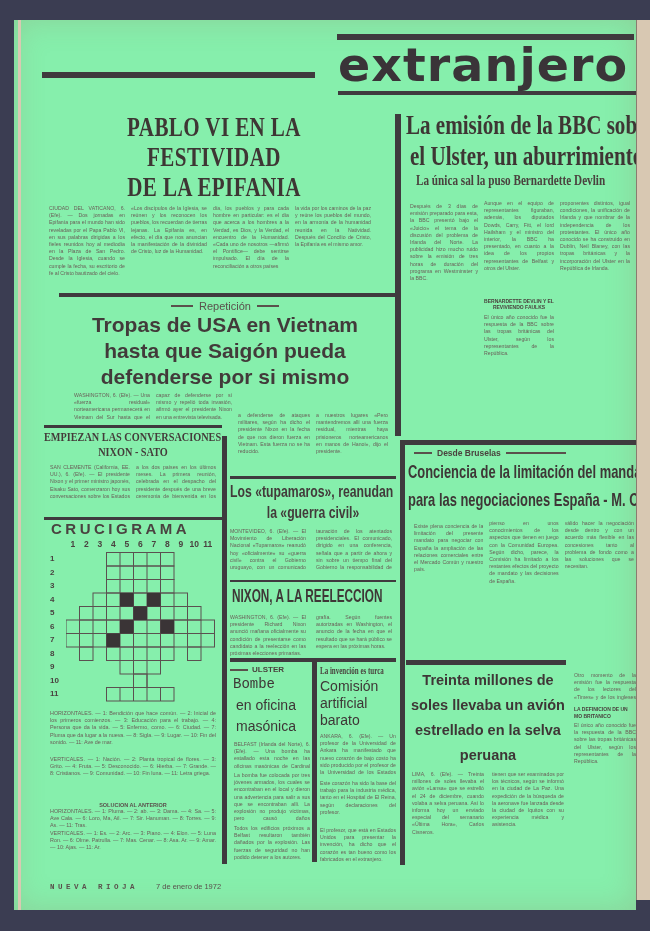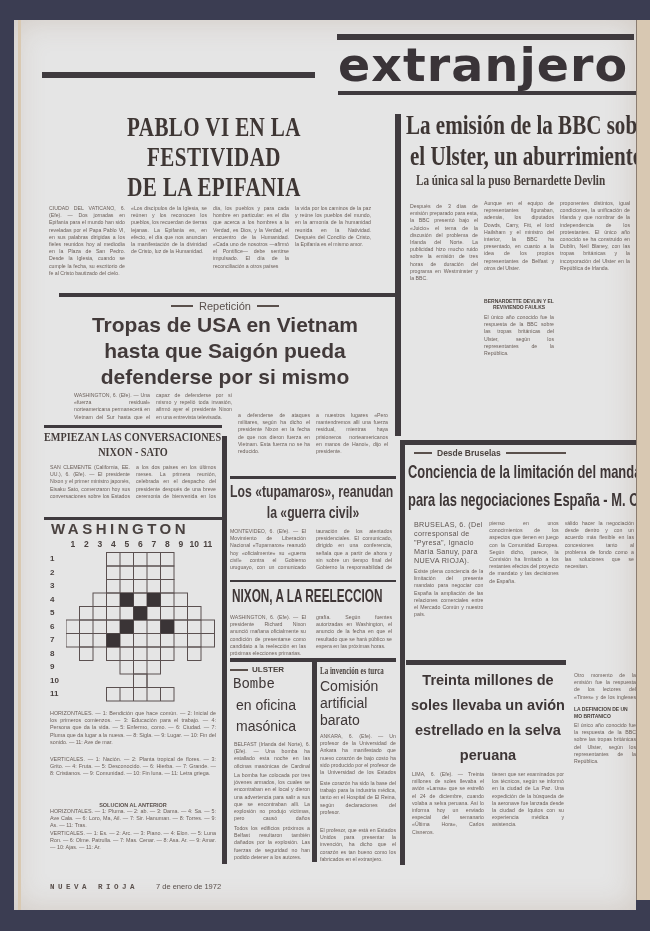--- a/index.html
+++ b/index.html
@@ -1,17 +1,17 @@
 <!DOCTYPE html>
 <html><head>
 <meta charset="utf-8">
 <style>
   html,body{margin:0;padding:0;}
   body{width:650px;height:931px;background:#3b3d52;position:relative;overflow:hidden;font-family:"Liberation Serif",serif;color:#3a3432;}
-  .page{position:absolute;left:14px;top:20px;width:622px;height:890px;background:#e5e5e5;box-shadow:inset 0 0 30px rgba(150,120,90,.25);}
+  .page{position:absolute;left:14px;top:20px;width:622px;height:890px;background:#86efac;box-shadow:inset 0 0 30px rgba(150,120,90,.25);}
   .page::before{content:"";position:absolute;left:4px;top:0;width:3px;height:100%;background:#d9c9b2;}
   .right-strip{position:absolute;left:636px;top:20px;width:14px;height:880px;background:#d8c8b2;border-left:1px solid #8a7c70;}
   .abs{position:absolute;}
   .bar{position:absolute;background:#3f3a3e;}
   .vbar{position:absolute;background:#3f3a3e;}
   .body-text{font-family:"Liberation Sans",sans-serif;font-size:5.2px;line-height:7.2px;color:#6a5e58;text-align:justify;overflow:hidden;}
   .mast{font-family:"DejaVu Sans",sans-serif;font-weight:bold;font-size:44px;letter-spacing:1px;color:#3a3438;line-height:44px;transform:scaleX(1.08) scaleY(1.05);transform-origin:left top;}
   .h-pablo{font-family:"Liberation Serif",serif;font-weight:bold;font-size:27px;line-height:30px;text-align:center;color:#3e3634;transform:scaleX(.78);transform-origin:center top;letter-spacing:.5px;}
   .h-bbc{font-family:"Liberation Serif",serif;font-weight:bold;font-size:27px;line-height:31px;color:#3e3634;transform:scaleX(.78);transform-origin:left top;white-space:nowrap;}
   .kicker{font-family:"Liberation Sans",sans-serif;font-size:11px;color:#5a504c;text-align:center;}
@@ -85,21 +85,21 @@
     <div style="font-family:'Liberation Serif',serif;font-weight:bold;font-size:12.5px;color:#443c3a;white-space:nowrap;transform:scaleX(.82);transform-origin:left top;">EMPIEZAN LAS CONVERSACIONES</div>
     <div style="font-family:'Liberation Serif',serif;font-weight:bold;font-size:12.5px;color:#443c3a;text-align:center;transform:scaleX(.82);">NIXON - SATO</div>
     <div style="display:flex;gap:6px;margin-top:4px;padding-left:6px;">
       <div class="body-text" style="width:80px;height:36px;">SAN CLEMENTE (California, EE. UU.), 6. (Efe). — El presidente Nixon y el primer ministro japonés, Eisaku Sato, comenzaron hoy sus conversaciones sobre los Estados Unidos, relacionados con China y Okinawa, que han dividido</div>
       <div class="body-text" style="width:80px;height:36px;">a los dos países en los últimos meses. La primera reunión, celebrada en el despacho del presidente después de una breve ceremonia de bienvenida en los jardines que rodean la Casa Blanca de California.</div>
     </div>
   </div>
   <div class="bar" style="left:30px;top:497px;width:178px;height:3px;"></div>
 
   <div class="abs" style="left:30px;top:500px;width:178px;">
-    <div style="font-family:'Liberation Sans',sans-serif;font-weight:bold;font-size:15px;letter-spacing:3.5px;color:#4a4240;margin-left:7px;">WASHINGTON</div>
+    <div style="font-family:'Liberation Sans',sans-serif;font-weight:bold;font-size:15px;letter-spacing:3.5px;color:#4a4240;margin-left:7px;">CRUCIGRAMA</div>
     <div style="display:flex;margin-left:22px;margin-top:2px;font-family:'Liberation Sans',sans-serif;font-weight:bold;font-size:8.5px;color:#4a4240;">
       <span style="width:13.5px;text-align:center;">1</span>
       <span style="width:13.5px;text-align:center;">2</span>
       <span style="width:13.5px;text-align:center;">3</span>
       <span style="width:13.5px;text-align:center;">4</span>
       <span style="width:13.5px;text-align:center;">5</span>
       <span style="width:13.5px;text-align:center;">6</span>
       <span style="width:13.5px;text-align:center;">7</span>
       <span style="width:13.5px;text-align:center;">8</span>
       <span style="width:13.5px;text-align:center;">9</span>
@@ -227,21 +227,20 @@
     <div style="display:flex;align-items:center;gap:5px;margin-left:6px;">
       <span style="width:18px;height:2px;background:#5a504c;display:inline-block;"></span>
       <span style="font-family:'Liberation Sans',sans-serif;font-weight:bold;font-size:8.5px;color:#4a423e;">Desde Bruselas</span>
       <span style="width:60px;height:2px;background:#5a504c;display:inline-block;"></span>
     </div>
     <div style="font-family:'Liberation Sans',sans-serif;font-weight:bold;font-size:19px;line-height:28px;color:#3e3636;white-space:nowrap;transform:scaleX(.68);transform-origin:left top;">Conciencia de la limitación del mandato</div>
     <div style="font-family:'Liberation Sans',sans-serif;font-weight:bold;font-size:19px;line-height:28px;color:#3e3636;white-space:nowrap;transform:scaleX(.68);transform-origin:left top;">para las negociaciones España - M. C.</div>
   </div>
   <div class="abs" style="left:400px;top:500px;width:220px;display:flex;gap:6px;">
     <div style="width:70px;">
-      <div style="font-family:'Liberation Sans',sans-serif;font-size:7.2px;line-height:9px;color:#5e5450;letter-spacing:.3px;">BRUSELAS, 6. (Del corresponsal de "Pyresa", Ignacio María Sanuy, para NUEVA RIOJA).</div>
       <div class="body-text" style="height:88px;margin-top:3px;">Existe plena conciencia de la limitación del presente mandato para negociar con España la ampliación de las relaciones comerciales entre el Mercado Común y nuestro país.</div>
     </div>
     <div class="body-text" style="width:70px;height:128px;">pienso en unos conocimientos de los aspectos que tienen en juego con la Comunidad Europea. Según dicho, parece, la Comisión ha limitado a los restantes efectos del proyecto de mandato y las decisiones de España.</div>
     <div class="body-text" style="width:70px;height:128px;">válido hacer la negociación desde dentro y con un acuerdo más flexible en las concesiones tanto al problema de fondo como a las soluciones que se necesitan.</div>
   </div>
 
   <div class="bar" style="left:392px;top:640px;width:160px;height:5px;"></div>
   <div class="vbar" style="left:552px;top:640px;width:0;height:0;"></div>
   <div class="abs" style="left:394px;top:648px;width:160px;">
     <div style="font-family:'Liberation Sans',sans-serif;font-weight:bold;font-size:14.5px;line-height:25px;color:#3e3636;text-align:center;">Treinta millones de</div>

